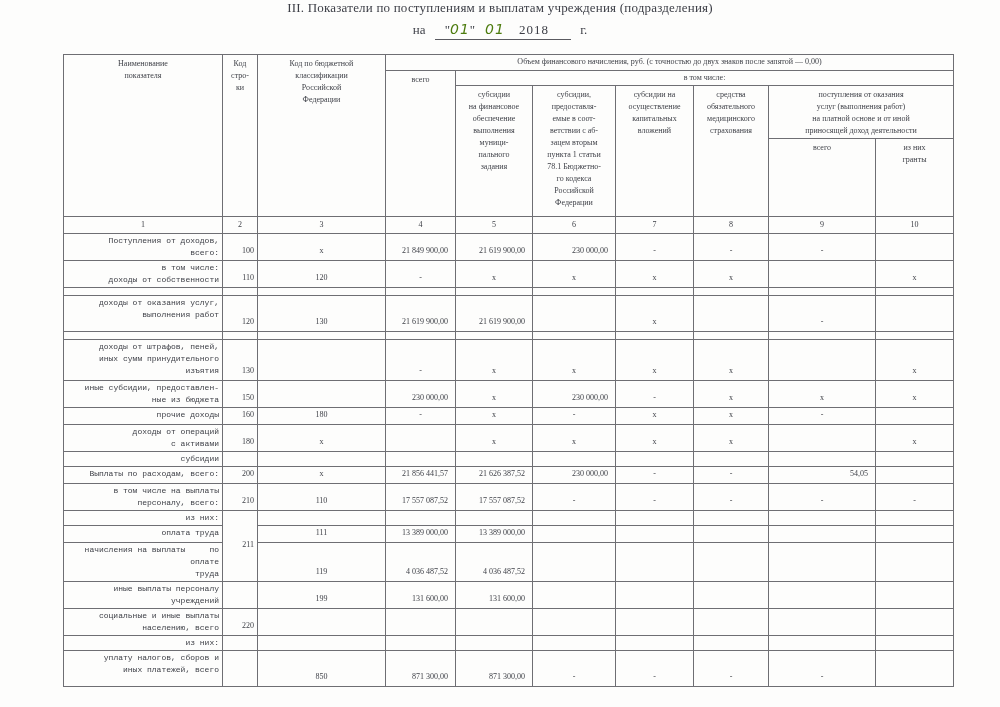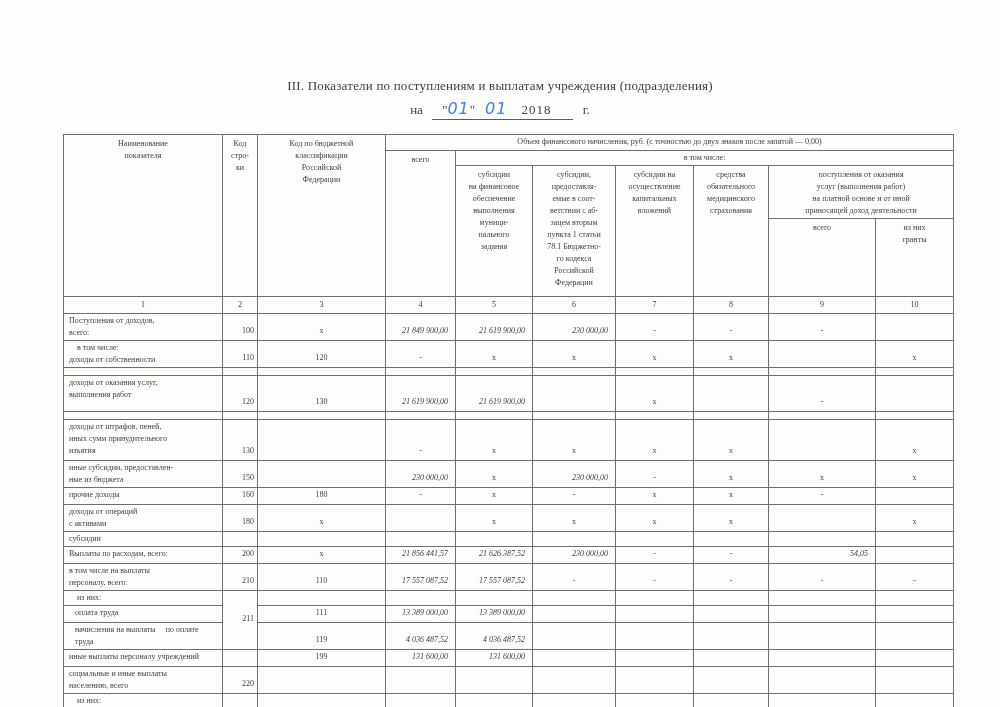--- a/index.html
+++ b/index.html
@@ -4,54 +4,54 @@
 <style>
   html,body{margin:0;padding:0;}
   body{
     width:1000px;height:707px;overflow:hidden;
     background:#fdfdfc;
     font-family:"Liberation Serif","DejaVu Serif",serif;
     color:#42444b;
   }
   .page{position:relative;width:1000px;height:707px;}
   .title{
-    margin-top:78px;text-align:center;
+    text-align:center;
     font-size:13px;letter-spacing:.2px;color:#3c3e46;
   }
   .date-line{
     margin-top:5px;text-align:center;font-size:13px;color:#3c3e46;
   }
   .date-underlined{
     display:inline-block;border-bottom:1px solid #5a5a60;
     padding:0 22px 1px 10px;margin:0 6px;
   }
   .ink{
-    color:#3b82f6;font-style:italic;
-    font-family:"DejaVu Sans",sans-serif;font-size:16px;
+    color:#4d7c0f;font-style:italic;
+    font-family:"DejaVu Sans",sans-serif;font-size:14px;
     letter-spacing:1px;
   }
   .ink.month{margin:0 14px 0 10px;}
   .year{letter-spacing:1px;margin-top:40px;}
   table{
     border-collapse:collapse;table-layout:fixed;
     width:890px;margin:14px 0 0 63px;
   }
   th,td{
     border:1px solid #6e6e73;
     font-weight:normal;font-size:8px;line-height:1.5;
     color:#3f4148;white-space:pre-line;
     padding:1px 3px;overflow:hidden;
   }
   thead th{vertical-align:top;padding-top:3px;}
   th.mid-v{vertical-align:middle;padding-top:0;}
   tr.nums th{vertical-align:middle;padding:1px;}
-  td.name{text-align:left;vertical-align:top;padding-left:5px;}
+  td.name{text-align:right;vertical-align:top;padding-left:5px;font-family:Liberation Mono, monospace;}
   td.code{text-align:right;vertical-align:bottom;padding-bottom:3px;}
   td.code[rowspan]{vertical-align:middle;font-family:Liberation Serif, serif;}
-  td.num{text-align:right;vertical-align:bottom;padding-bottom:3px;padding-right:7px;font-style:italic;}
+  td.num{text-align:right;vertical-align:bottom;padding-bottom:3px;padding-right:7px;}
   td.mid{text-align:center;vertical-align:bottom;padding-bottom:3px;}
 </style>
 </head>
 <body>
 
 <div class="page">
 
   <div class="title">III. Показатели по поступлениям и выплатам учреждения (подразделения)</div>
 
   <div class="date-line">

